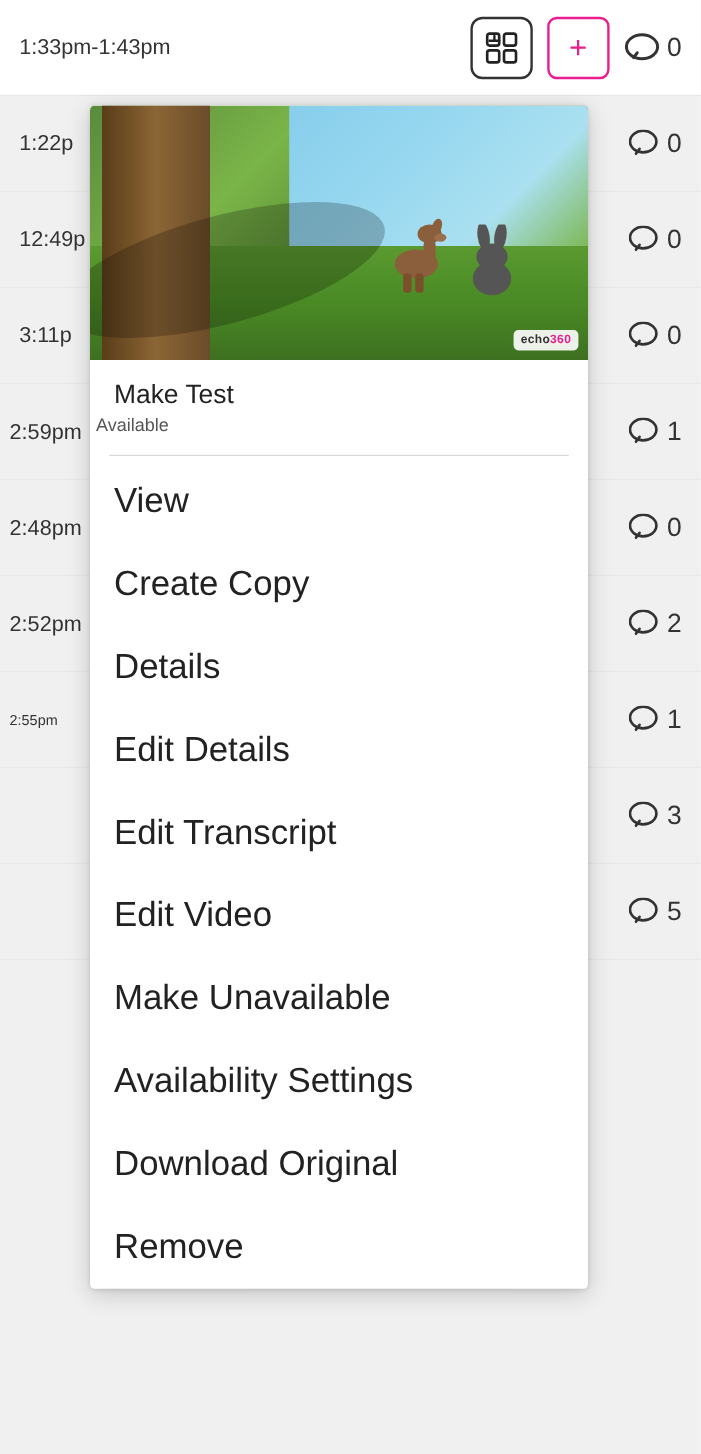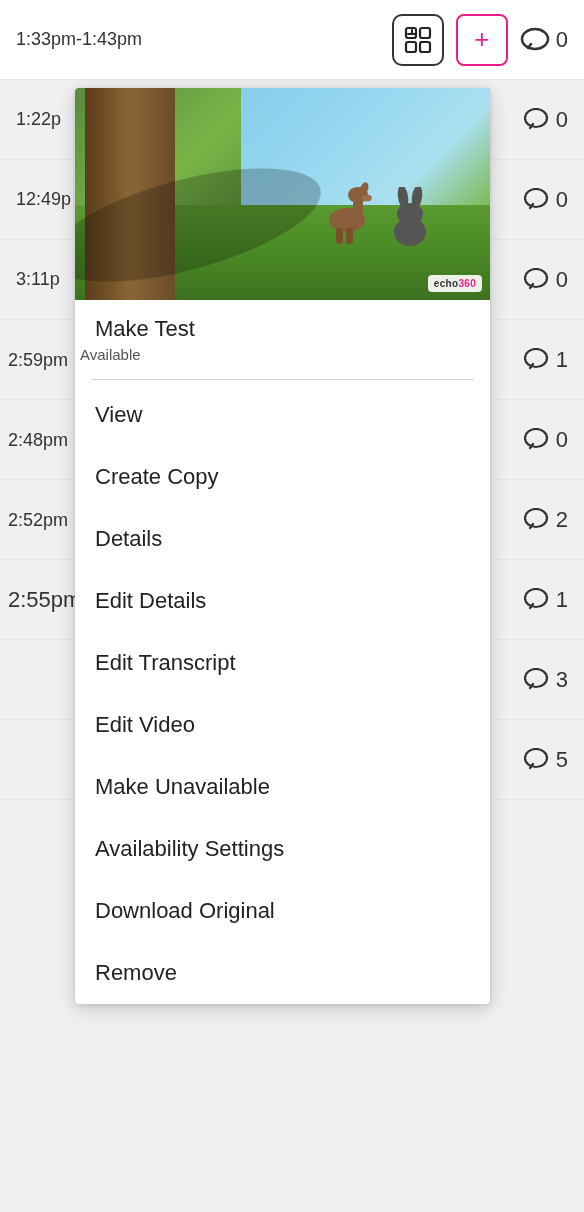--- a/index.html
+++ b/index.html
@@ -189,21 +189,21 @@
     }
 
     .dropdown-divider {
       height: 1px;
       background: #d8d8d8;
       margin: 4px 16px;
     }
 
     .dropdown-item {
       padding: 18px 20px;
-      font-size: 22px;
+      font-size: 29px;
       color: #222;
       cursor: pointer;
       display: block;
       width: 100%;
       background: none;
       border: none;
       text-align: left;
       font-family: inherit;
     }
   </style>
@@ -384,14 +384,14 @@
         </svg>
       <span class="comment-count">5</span>
     </div>
   </div>
 </div>
 
 <div style="position:absolute;top:320px;left:0;width:80px;">
   <div style="height:80px;display:flex;align-items:center;padding-left:8px;font-size:18px;color:#333;">2:59pm</div>
   <div style="height:80px;display:flex;align-items:center;padding-left:8px;font-size:18px;color:#333;">2:48pm</div>
   <div style="height:80px;display:flex;align-items:center;padding-left:8px;font-size:18px;color:#333;">2:52pm</div>
-  <div style="height:80px;display:flex;align-items:center;padding-left:8px;font-size:22px;color:#333;">2:55pm</div>
+  <div style="height:80px;display:flex;align-items:center;padding-left:8px;font-size:12px;color:#333;">2:55pm</div>
 </div>
 
 </body></html>

